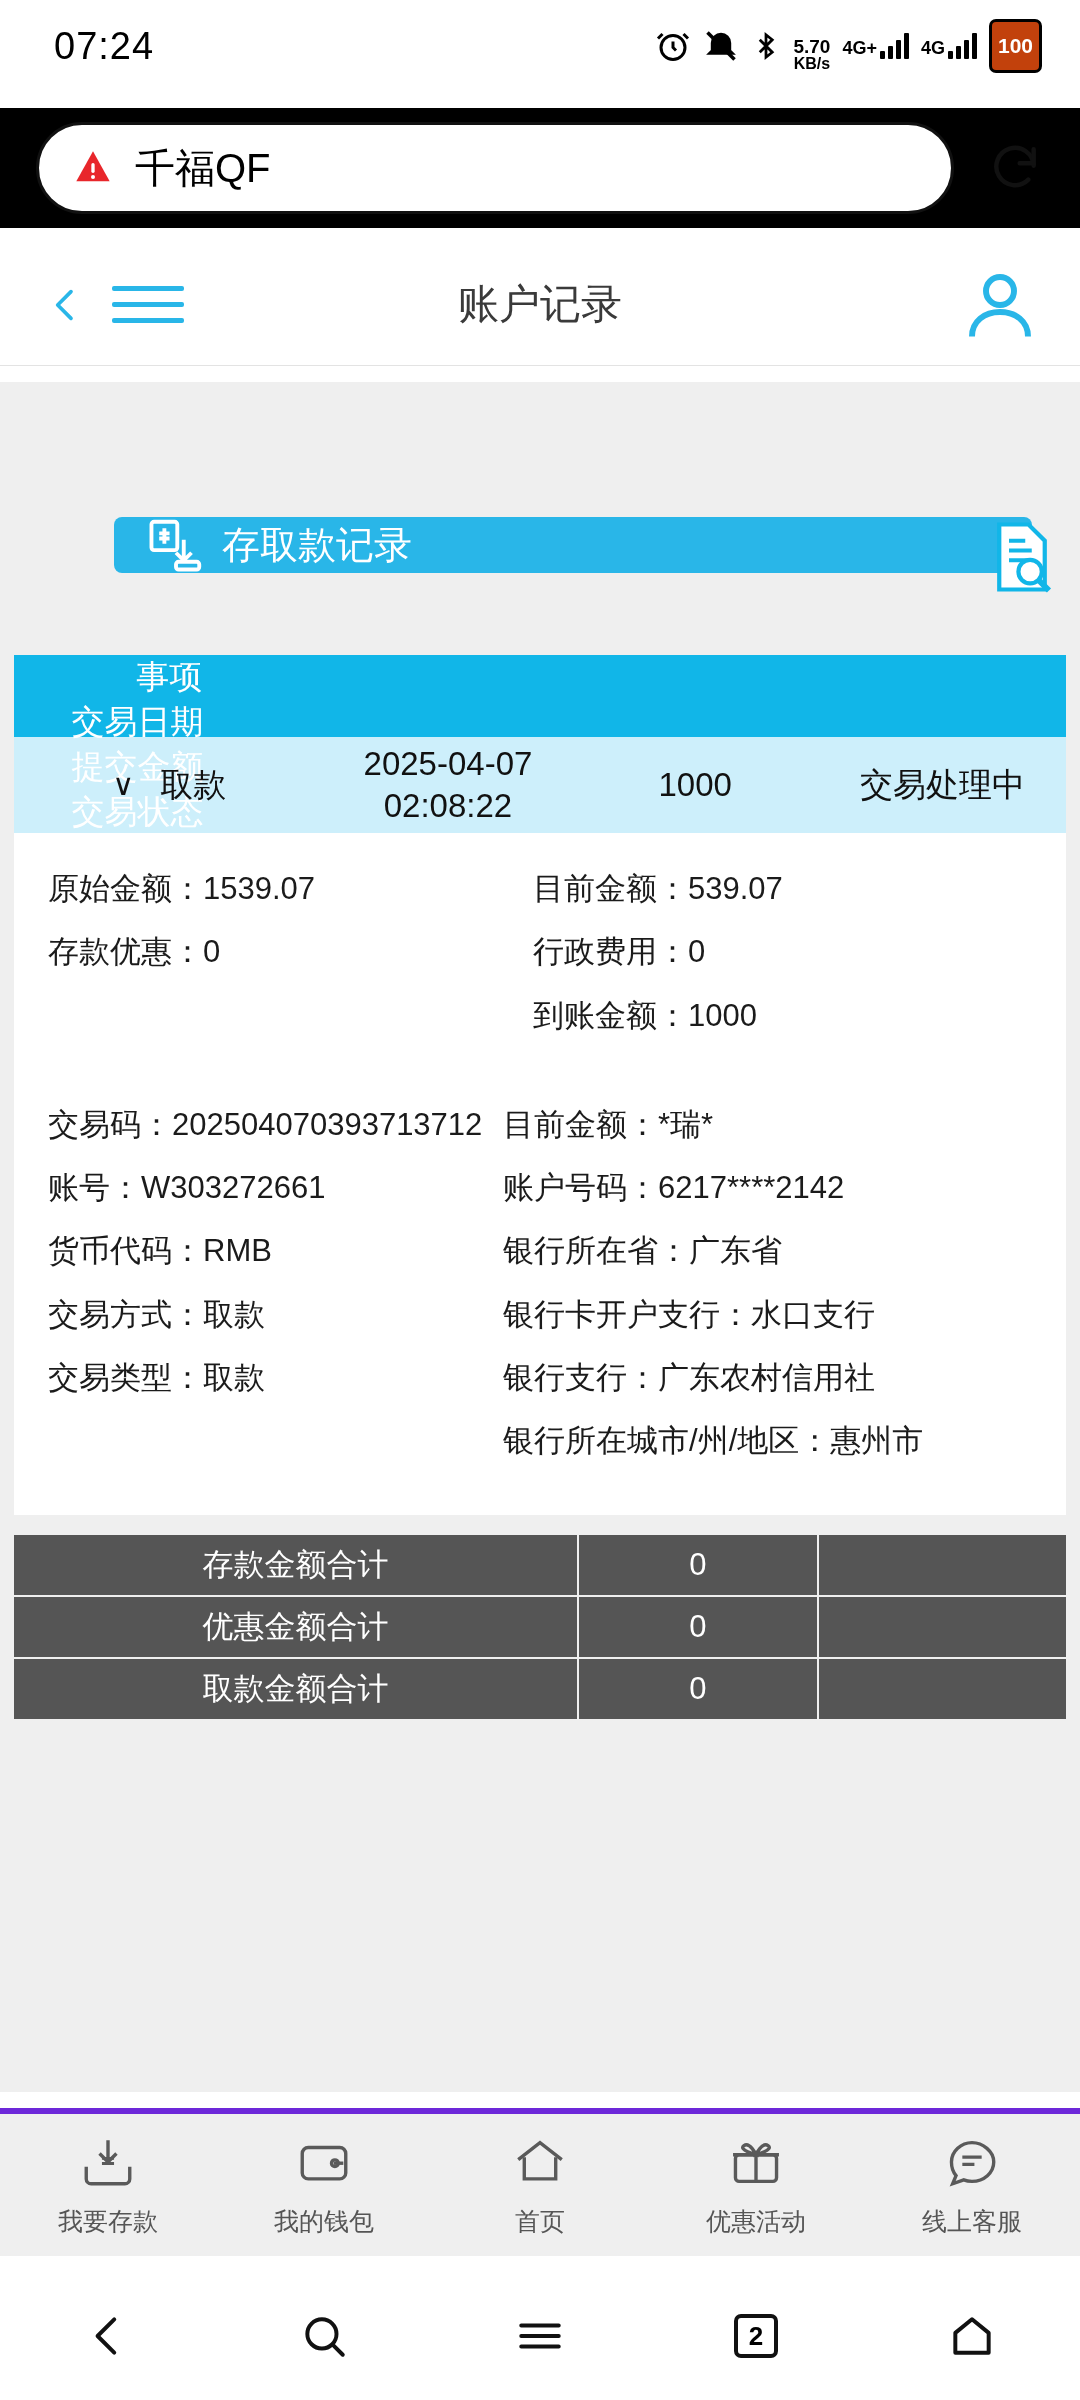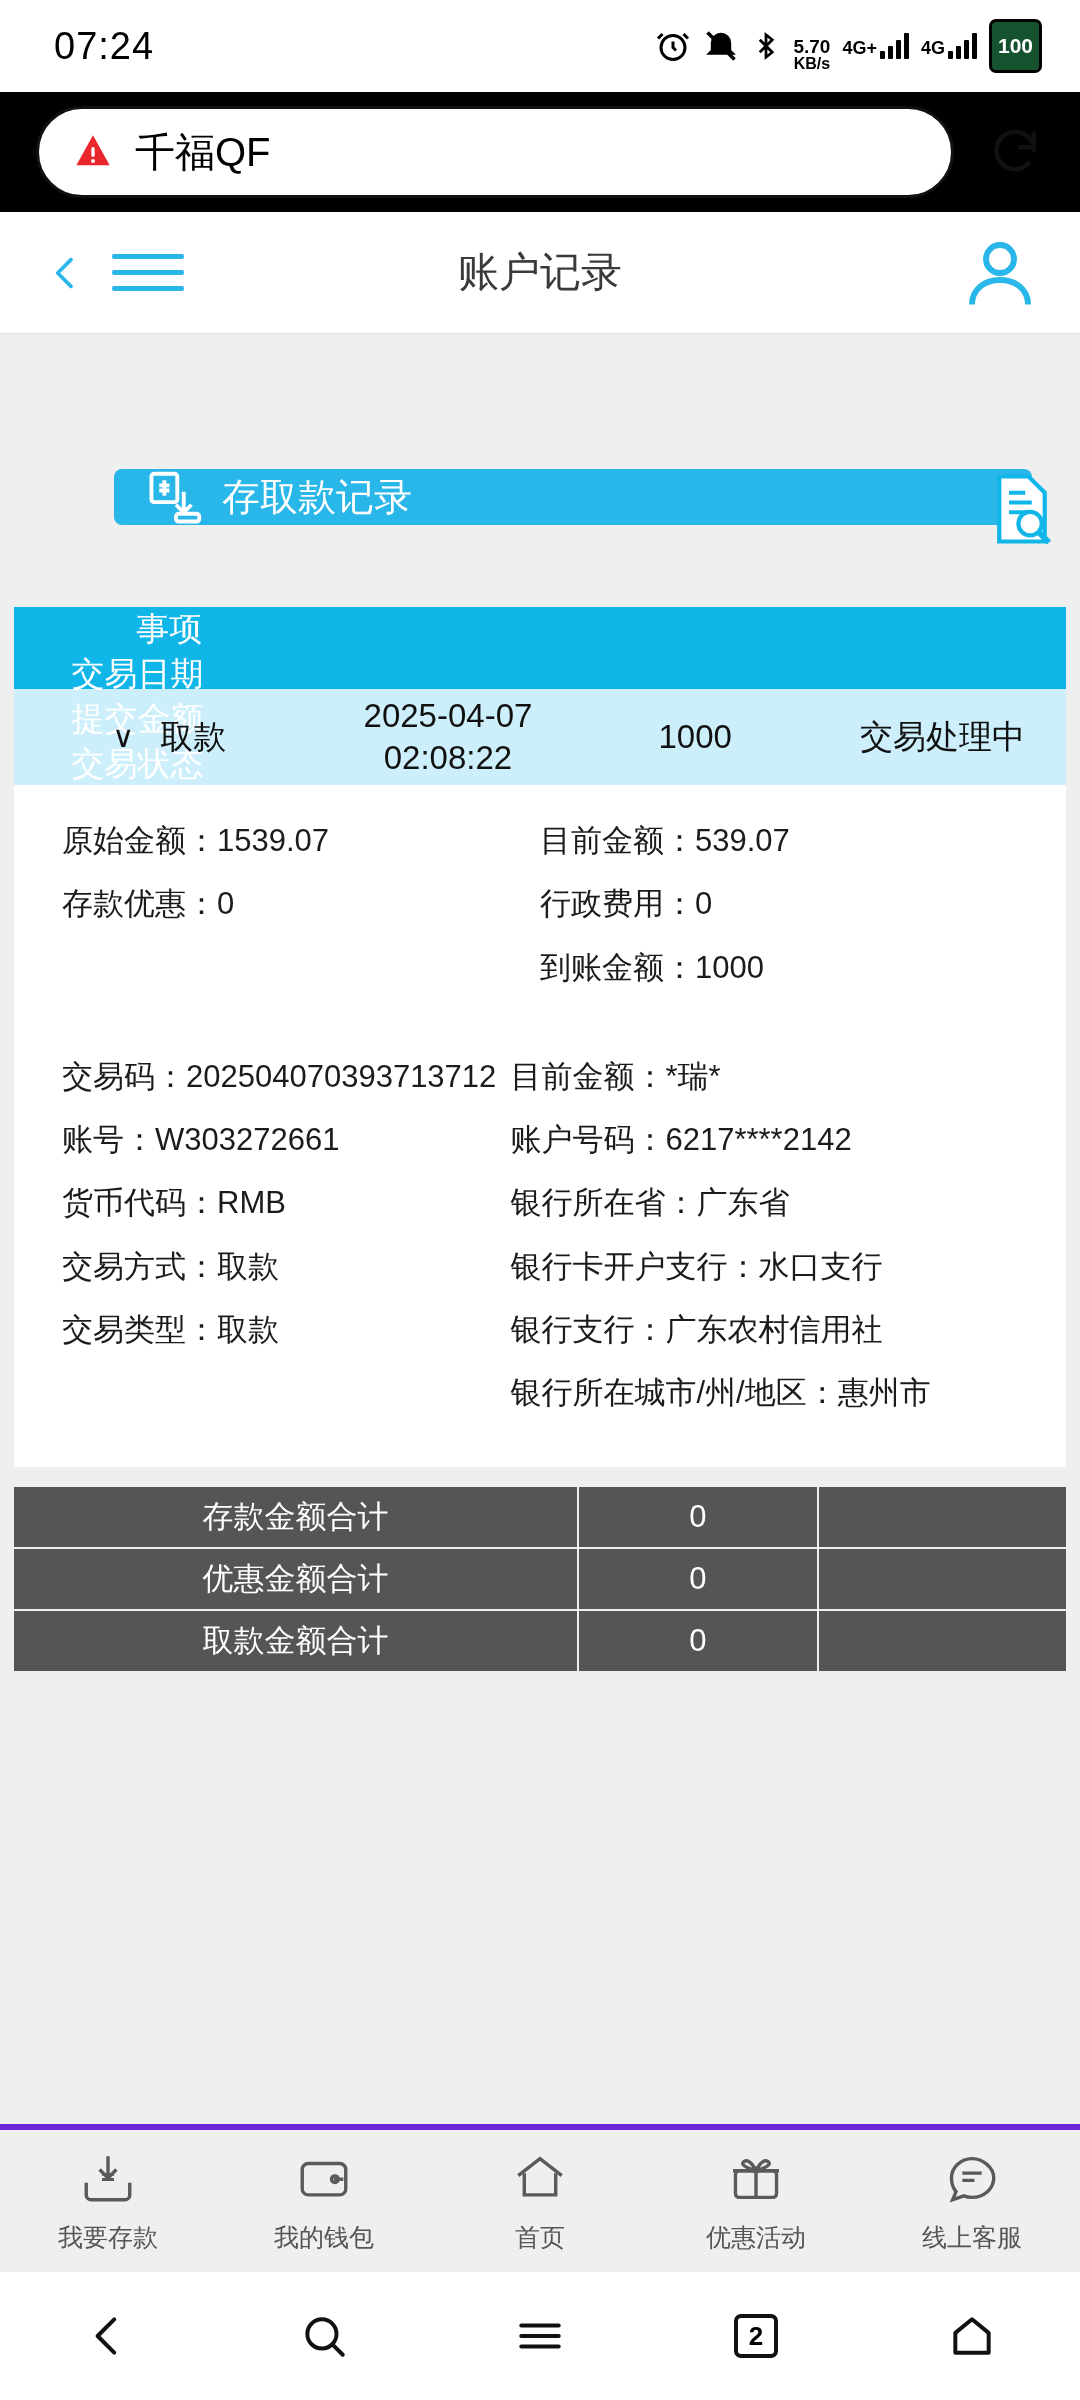--- a/index.html
+++ b/index.html
@@ -2,21 +2,21 @@
 <html><head>
 <meta charset="utf-8">
 <style>
   * { box-sizing: border-box; margin: 0; padding: 0; }
   html, body {
     width: 1080px; height: 2400px;
     font-family: "Liberation Sans", sans-serif;
     background: #ffffff;
     overflow: hidden;
   }
-  .screen { width: 1080px; height: 2400px; position: relative; display: flex; flex-direction: column; background:#fff; }
+  .screen { width: 1080px; height: 2400px; position: relative; display: flex; flex-direction: column; background:#fff;gap:16px; }
 
   
   .statusbar {
     height: 92px; flex: 0 0 92px;
     display: flex; align-items: center; justify-content: space-between;
     padding: 0 38px 0 54px;
     background: #ffffff; color: #000;
   }
   .status-time { font-size: 38px; letter-spacing: 1px; }
   .status-right { display: flex; align-items: center; gap: 12px; }
@@ -24,21 +24,21 @@
   .netspeed { font-size: 19px; line-height: 1.0; text-align: center; font-weight: bold; margin-top: 16px; }
   .netspeed small { display:block; font-size: 16px; font-weight: bold; }
   .sig-label { font-size: 18px; font-weight: bold; }
   .sig-group { display:flex; align-items:flex-end; gap:3px; }
   .bars { display: flex; align-items: flex-end; gap: 3px; height: 26px; }
   .bars i { width: 5px; background: #000; display: block; border-radius: 1px; }
   .bars i:nth-child(1){height:8px}.bars i:nth-child(2){height:13px}
   .bars i:nth-child(3){height:19px}.bars i:nth-child(4){height:26px}
   .battery {
     border: 3px solid #000; border-radius: 7px; padding: 12px 6px;
-    font-size: 21px; font-weight: bold; background:#14532d; color:#fff;
+    font-size: 21px; font-weight: bold; background:#c2410c; color:#fff;
   }
 
   
   .urlbar-row {
     flex: 0 0 120px; display: flex; align-items: center; gap: 26px;
     padding: 0 30px 0 36px; background: #000000;
   }
   .urlbox {
     flex: 1; height: 92px; border: 3px solid #111; border-radius: 46px;
     display: flex; align-items: center; gap: 22px; padding: 0 34px;
@@ -89,21 +89,21 @@
 
   .trow {
     display: flex; background: #cdeffb; min-height: 96px; align-items: center;
     font-size: 33px; color: #111;
   }
   .trow .c1 { display:flex; align-items:center; justify-content:center; gap: 26px; }
   .trow div { text-align:center; line-height: 1.28; }
   .chev { color:#111; font-size: 30px; }
 
   .detail {
-    background: #fff; padding: 36px 34px 30px 34px; font-size: 31px; color: #1b1b1b;
+    background: #fff; padding: 36px 34px 30px 20px; font-size: 31px; color: #1b1b1b;
   }
   .dgrid { display: flex; }
   .dcol { width: 50%; }
   .dcol p { margin-bottom: 23px; line-height: 1.3; }
   .dcol-l p { padding-left: 14px; }
   .dblock2 { margin-top: 46px; }
   .dblock2 .dcol-l { width: 47%; }
   .dblock2 .dcol-r { width: 53%; }
   .wrapword { word-break: break-all; }
 

